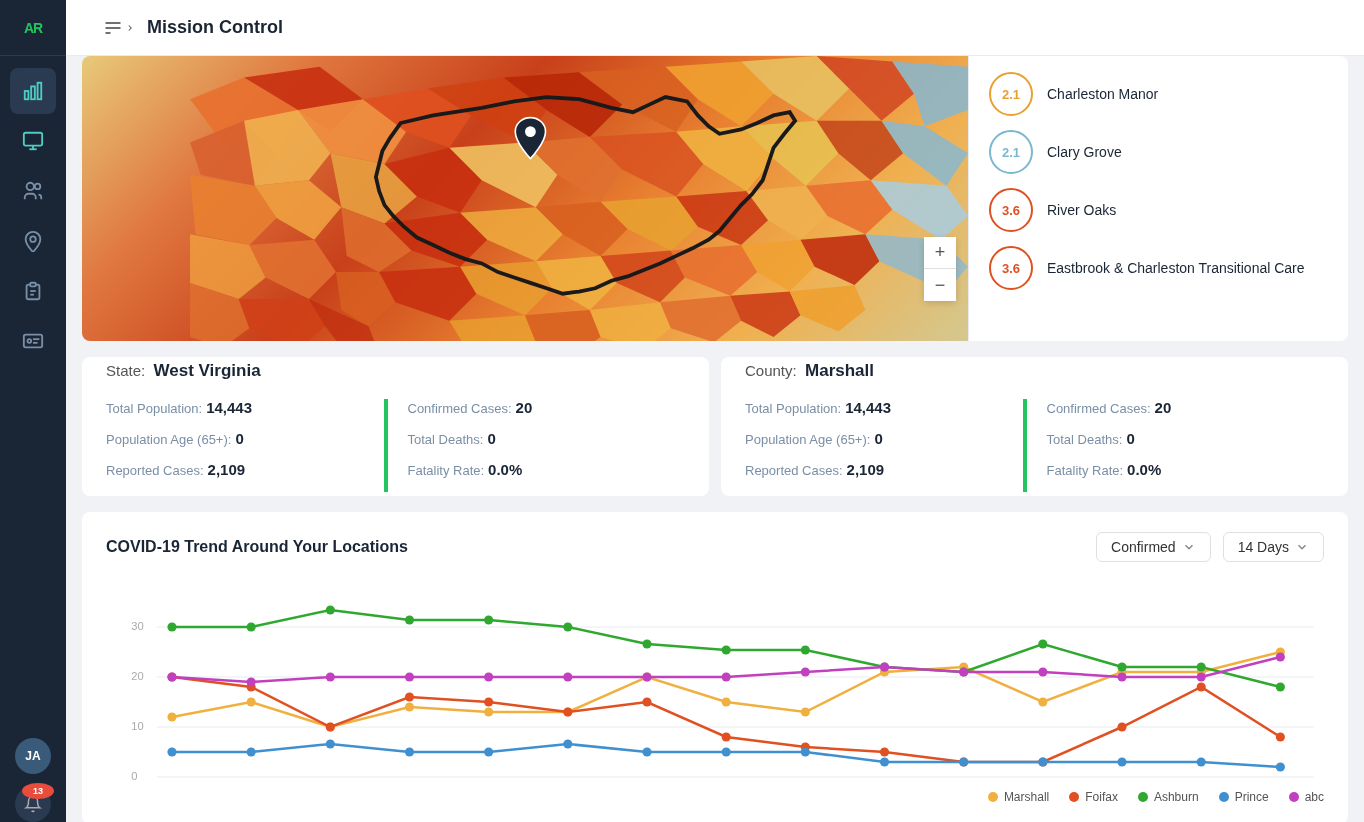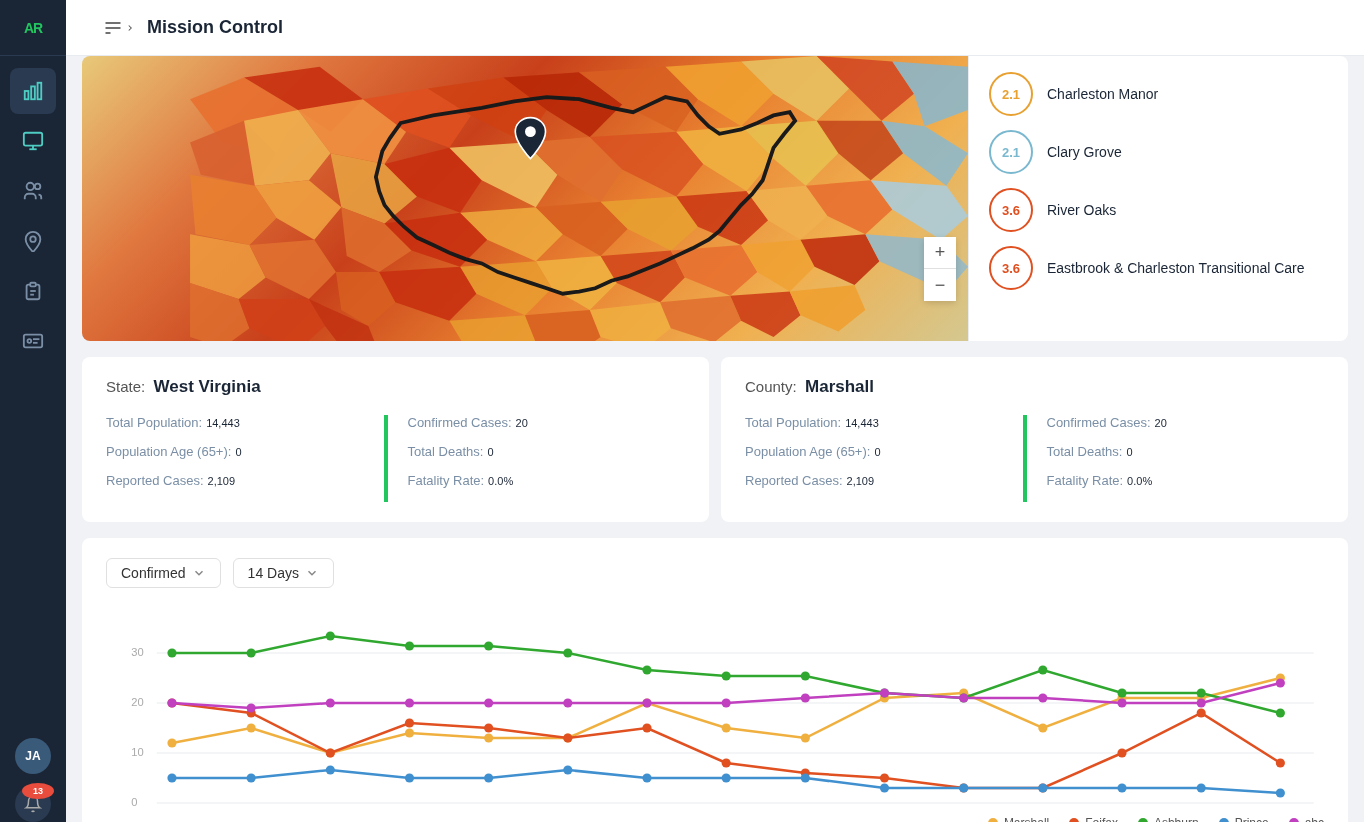--- a/index.html
+++ b/index.html
@@ -226,21 +226,21 @@
 
     
     .stats-section {
       display: flex;
       gap: 12px;
       margin-bottom: 16px;
     }
     .stats-card {
       background: white;
       border-radius: 8px;
-      padding: 20px 24px;
+      padding: 4px 24px;
       flex: 1;
     }
     .stats-card-title {
       font-size: 15px;
       font-weight: 600;
       color: #1a2535;
       margin-bottom: 16px;
     }
     .stats-card-title span {
       color: #555;
@@ -598,20 +598,21 @@
               <span class="stat-label">Fatality Rate:</span>
               <span class="stat-value">0.0%</span>
             </div>
           </div>
         </div>
       </div>
     </div>
 
     <div class="trend-section">
       <div class="trend-header">
+        <h2 class="trend-title">COVID-19 Trend Around Your Locations</h2>
         <div class="trend-filters">
           <button class="filter-btn">
             <span>Confirmed</span>
             <svg viewBox="0 0 24 24" fill="none" stroke="currentColor" stroke-width="2.5">
                 <polyline points="6 9 12 15 18 9"></polyline>
               </svg>
           </button>
           <button class="filter-btn">
             <span>14 Days</span>
             <svg viewBox="0 0 24 24" fill="none" stroke="currentColor" stroke-width="2.5">
@@ -759,16 +760,16 @@
           <span>abc</span>
         </div>
       </div>
     </div>
   </div>
 </div>
 
 <style>
   .stat-row { display: flex; align-items: baseline; gap: 4px; margin-bottom: 14px; }
   .stat-label { font-size: 13px; color: #7a8fa6; white-space: nowrap; }
-  .stat-value { font-size: 11px; color: #1a2535; font-weight: 400; }
+  .stat-value { font-size: 15px; color: #1a2535; font-weight: 700; }
   .stats-card-title { font-size: 15px; font-weight: 400; color: #7a8fa6; margin-bottom: 18px; }
   .stats-card-title > span:last-child { color: #1a2535; font-weight: 600; font-size: 17px; }
 </style>
 
 </body></html>

